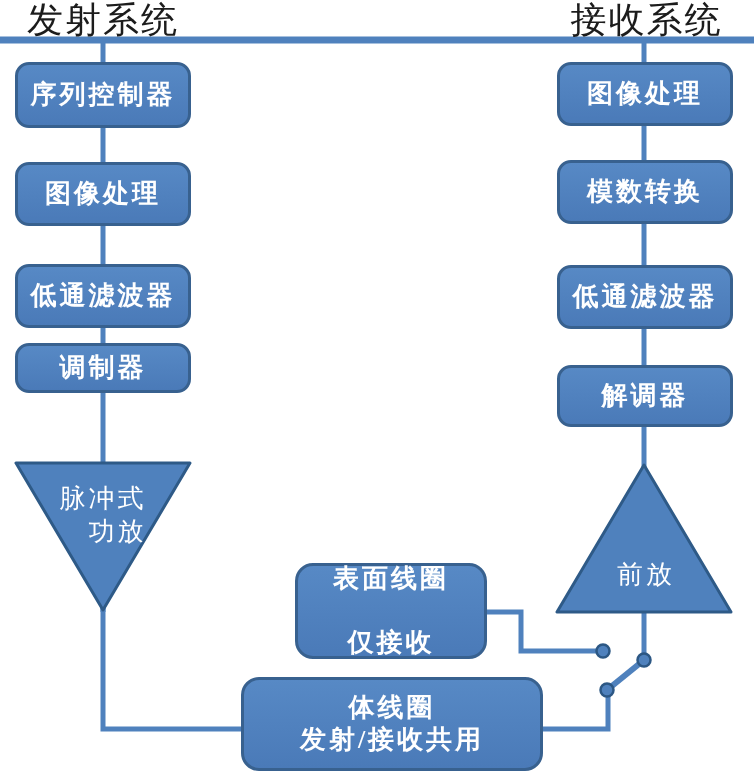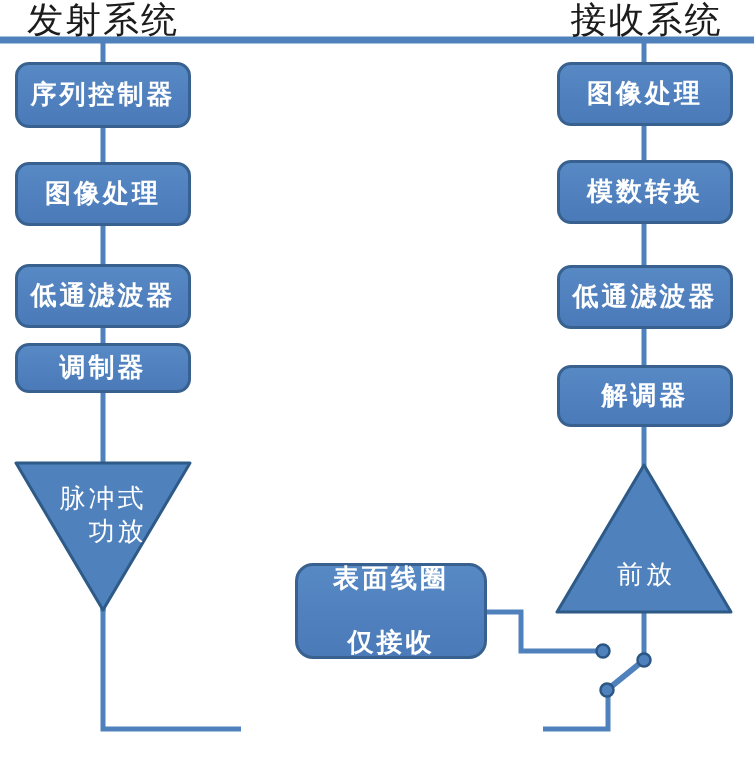--- a/index.html
+++ b/index.html
@@ -99,14 +99,18 @@
   <div class="trilabel" style="left:103px;top:483px;">
     <div>脉冲式</div>
     <div>功放</div>
   </div>
   <div class="trilabel" style="left:646px;top:560px;font-family:Liberation Mono, monospace;">前放</div>
 
   <div class="node coil" style="left:295px;top:563px;width:192px;height:96px;gap:32px;">
     <div>表面线圈</div>
     <div>仅接收</div>
   </div>
+  <div class="node coil" style="left:241px;top:677px;width:302px;height:94px;">
+    <div>体线圈</div>
+    <div>发射/接收共用</div>
+  </div>
 
 </div>
 
 </body></html>

